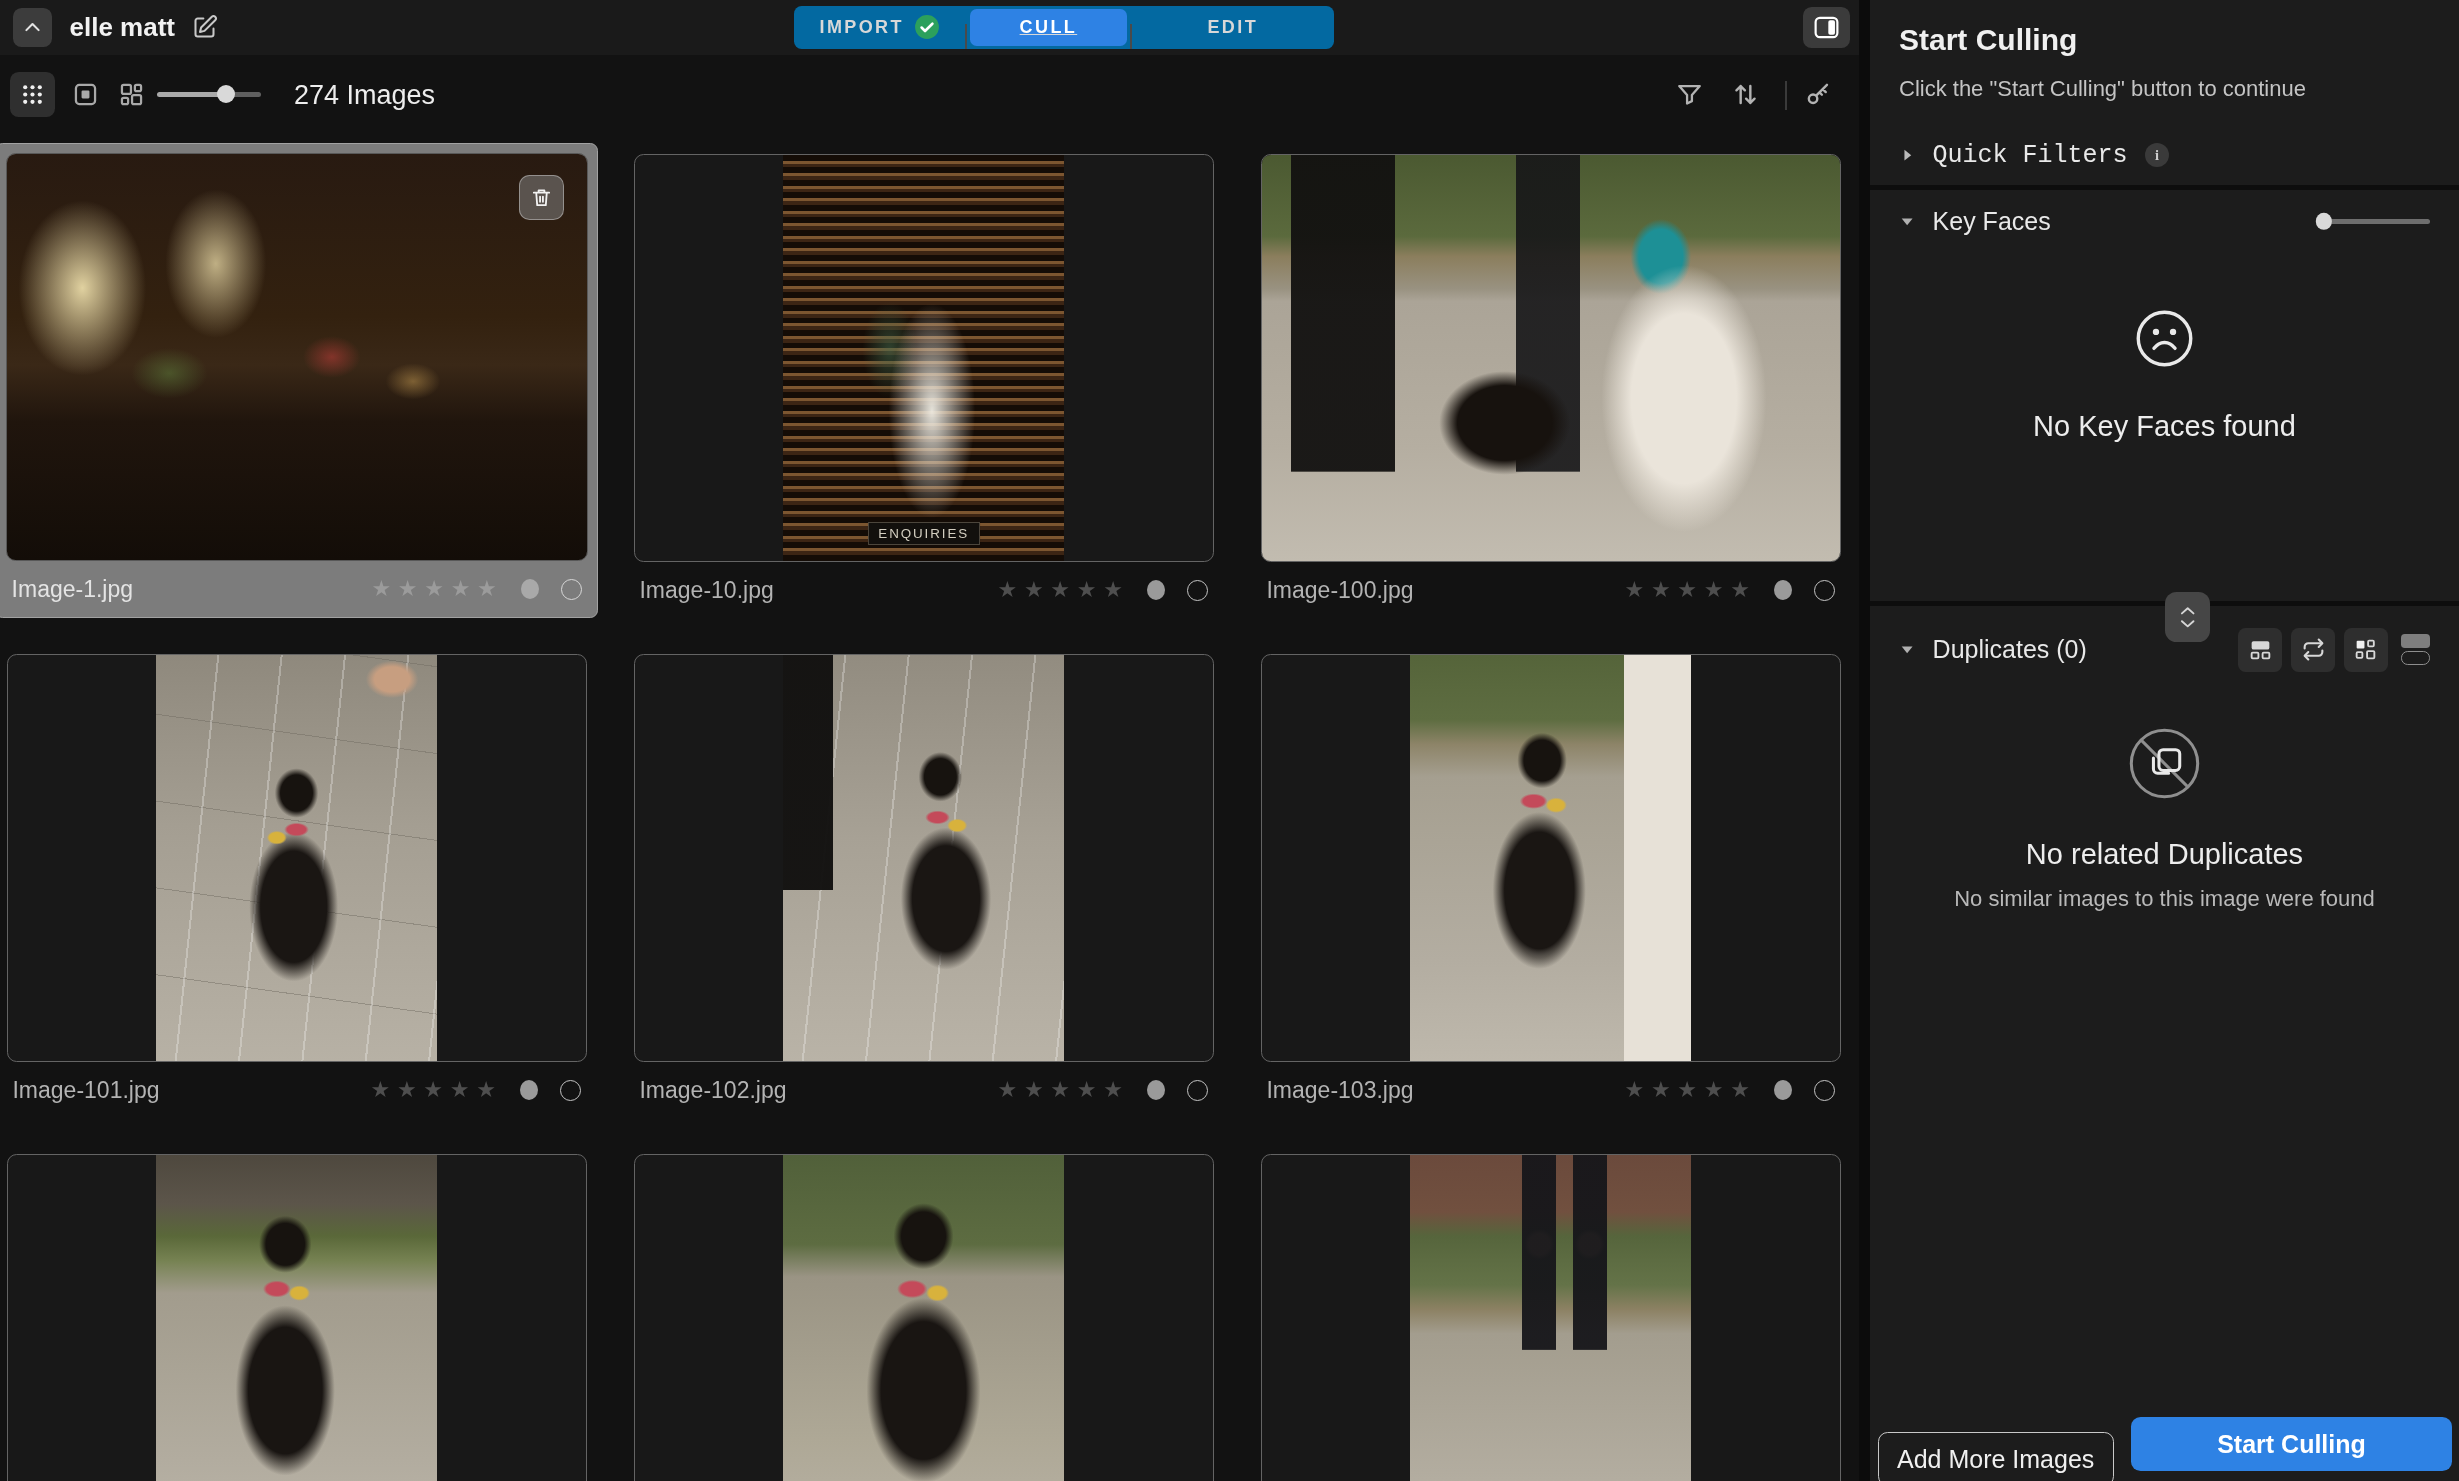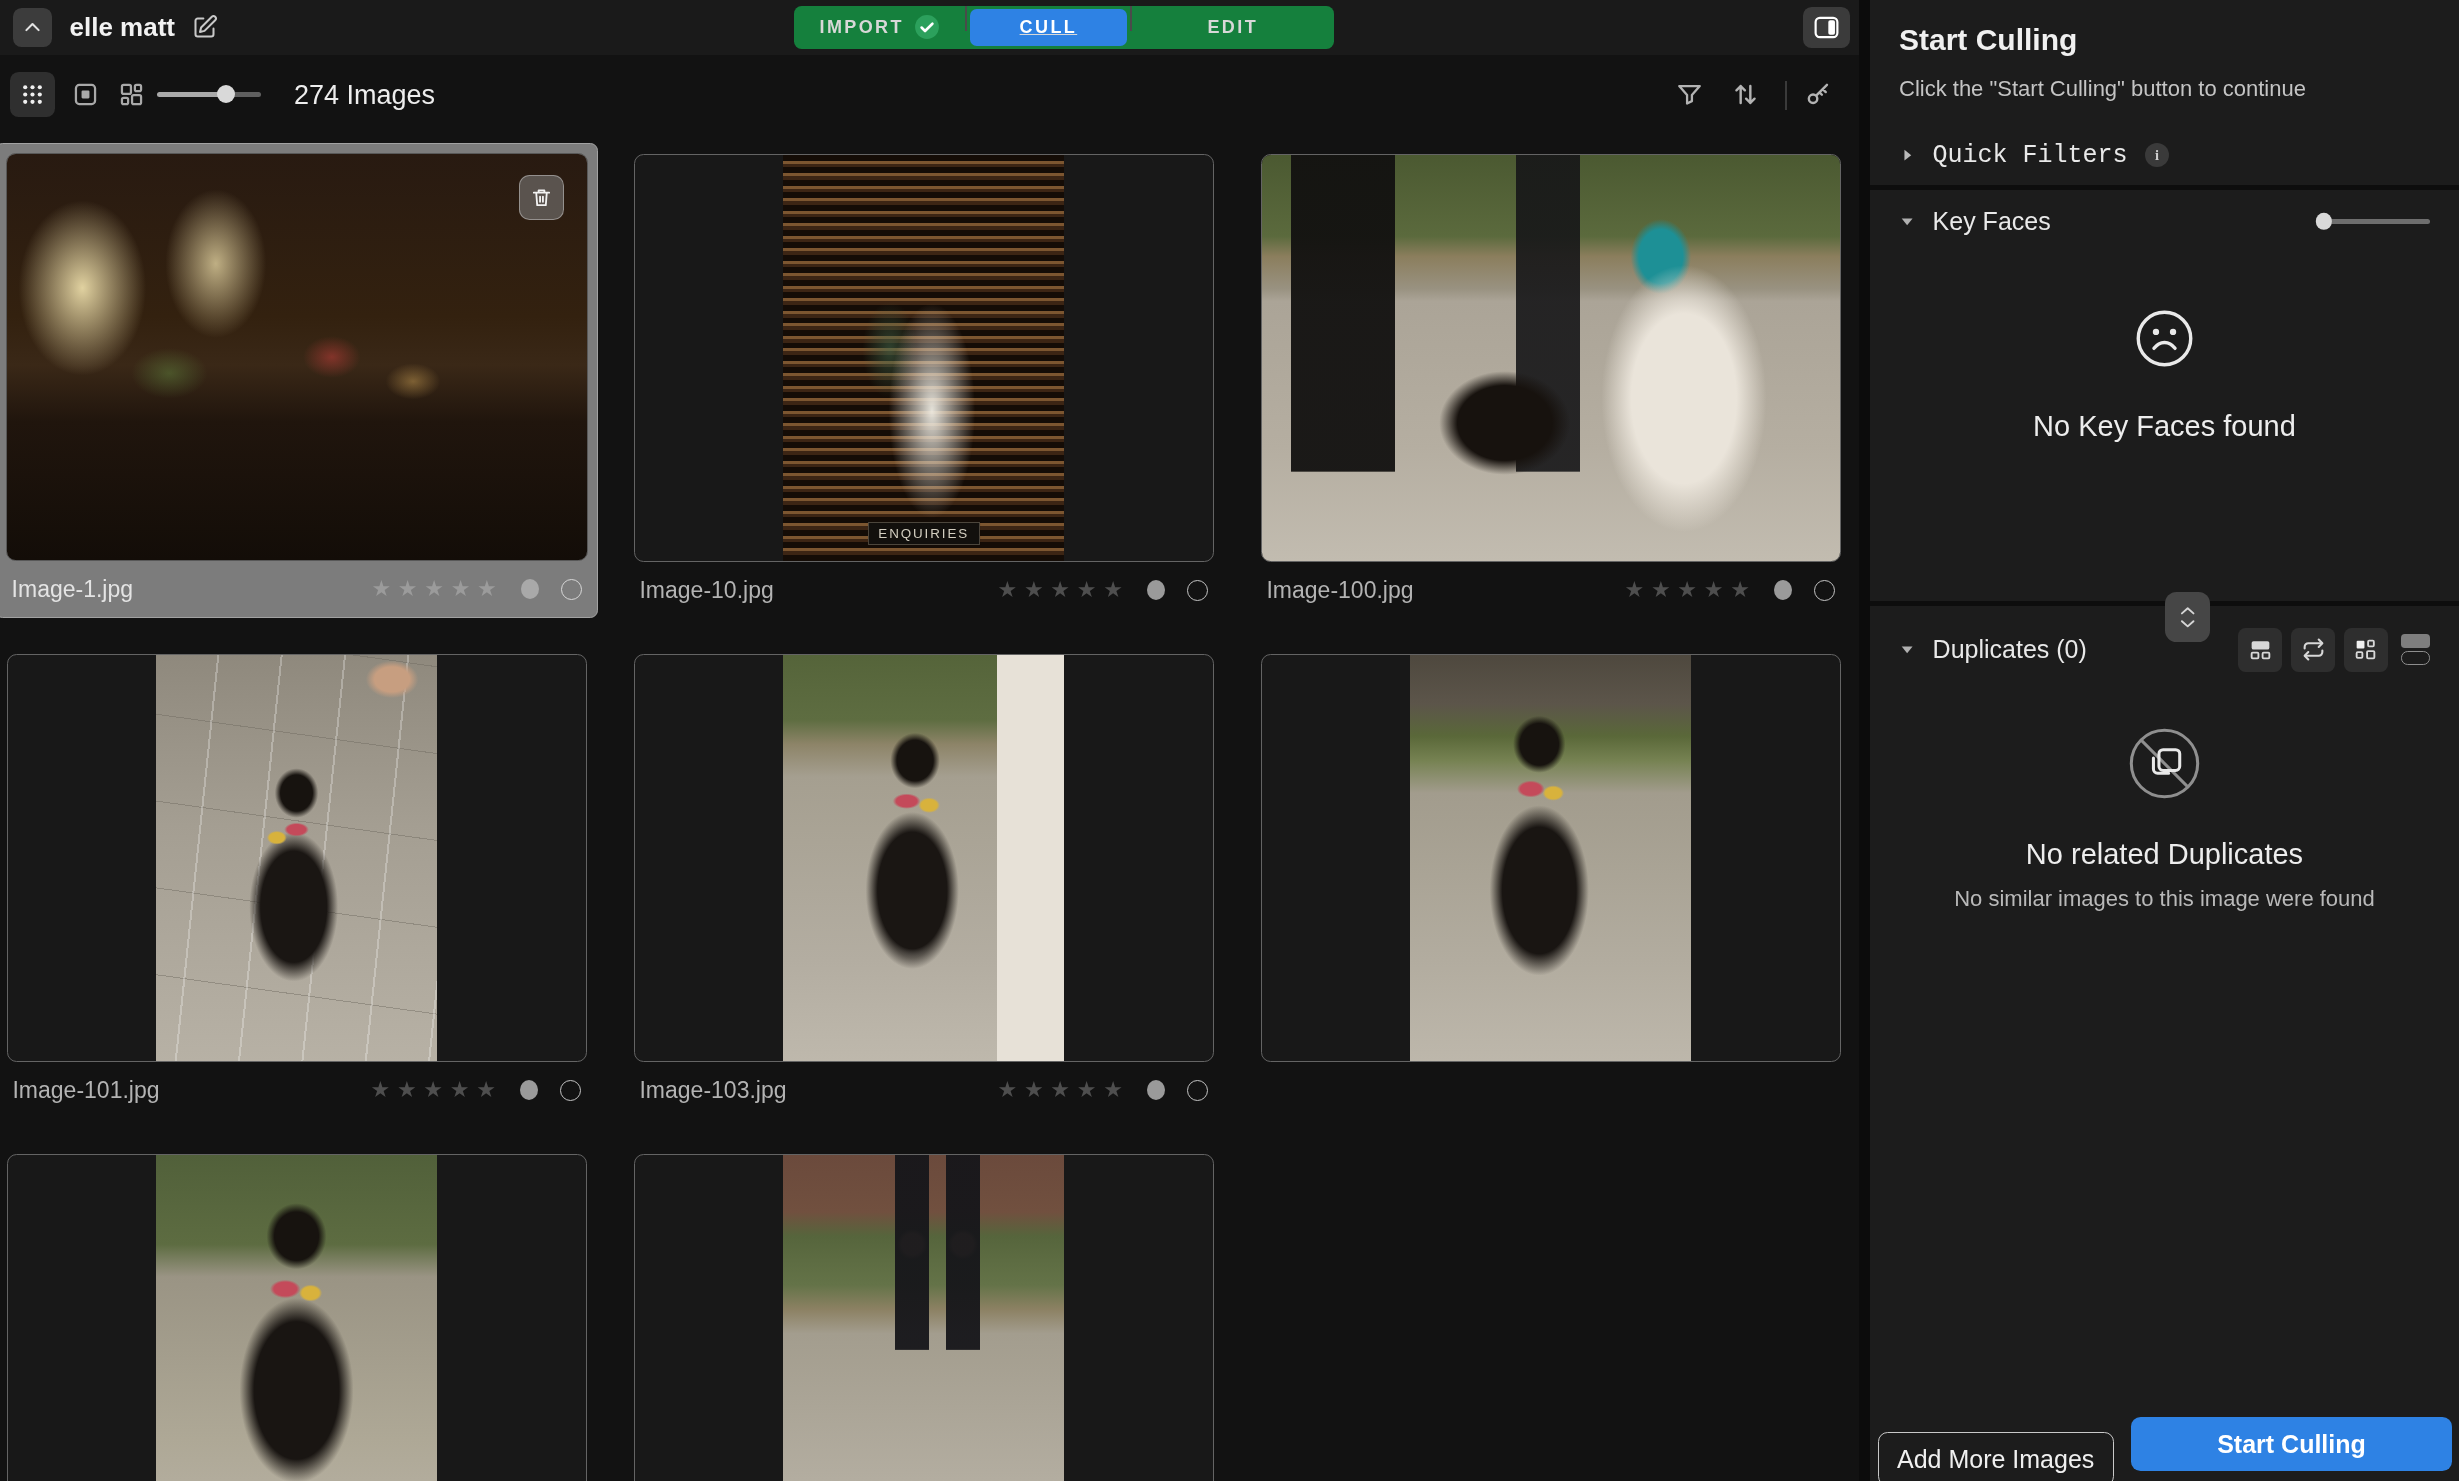--- a/index.html
+++ b/index.html
@@ -8,22 +8,22 @@
 
   
   .main { position:absolute; left:0; top:0; width:1859px; height:1481px; background:#121212; overflow:hidden; }
 
   .main-header { position:relative; height:55px; background:#1a1a1a; display:flex; align-items:center; }
   .collapse-btn { margin-left:12.5px; width:39px; height:39px; background:#3c3c3c; border-radius:8.6px;
                   display:flex; align-items:center; justify-content:center; cursor:pointer; }
   .proj-title { margin-left:18px; font-size:26px; font-weight:700; color:#f2f2f2; }
   .edit-btn { margin-left:16.3px; display:flex; align-items:center; cursor:pointer; }
 
-  .tabbar { position:absolute; left:794px; top:5.8px; width:540px; height:43px; background:#15803d;
-            border-radius:7.7px; display:flex; align-items:flex-start; }
+  .tabbar { position:absolute; left:794px; top:5.8px; width:540px; height:43px; background:#0369a1;
+            border-radius:7.7px; display:flex; align-items:flex-end; }
   .tab-seg { height:100%; display:flex; align-items:center; justify-content:center; gap:9.6px;
              font-size:18px; font-weight:700; letter-spacing:2.4px; color:#d8d8d8; cursor:pointer; }
   .seg-import { width:171px; }
   .seg-cull   { width:163px; padding:2.9px;text-decoration:underline; }
   .seg-edit   { width:202px; }
   .tab-divider { width:1.9px; height:25px; background:#4a4a4a; }
   .cull-pill { width:100%; height:37px; background:var(--accent); border-radius:6.7px;
                display:flex; align-items:center; justify-content:center; color:#fff; }
   .panel-toggle { position:absolute; right:8.6px; top:6.7px; width:47px; height:41px; background:#3b3b3b;
                   border-radius:8.6px; display:flex; align-items:center; justify-content:center; cursor:pointer; }
@@ -399,20 +399,39 @@
               <span class="star"></span>
               <span class="star"></span>
               <span class="star"></span>
             </span>
           <span class="dot-filled"></span>
           <span class="dot-circle"></span>
         </span>
       </div>
     </div>
 
+    <div class="card">
+      <div class="thumb">
+        <div class="ph portrait ph5"></div>
+      </div>
+      <div class="card-footer">
+        <span class="fname">Image-102.jpg</span>
+        <span class="foot-right">
+          <span class="stars">
+              <span class="star"></span>
+              <span class="star"></span>
+              <span class="star"></span>
+              <span class="star"></span>
+              <span class="star"></span>
+            </span>
+          <span class="dot-filled"></span>
+          <span class="dot-circle"></span>
+        </span>
+      </div>
+    </div>
 
     <div class="card">
       <div class="thumb">
         <div class="ph portrait ph6"></div>
       </div>
       <div class="card-footer">
         <span class="fname">Image-103.jpg</span>
         <span class="foot-right">
           <span class="stars">
               <span class="star"></span>

